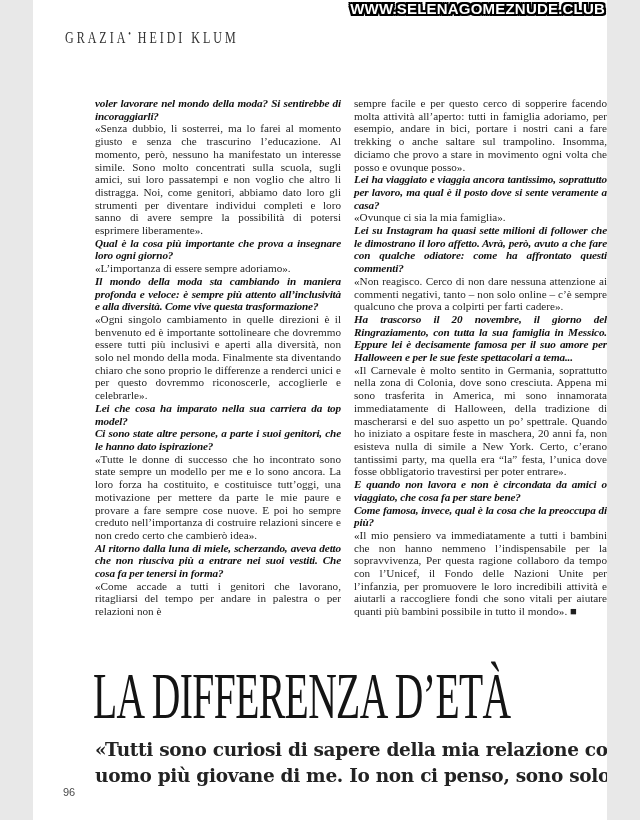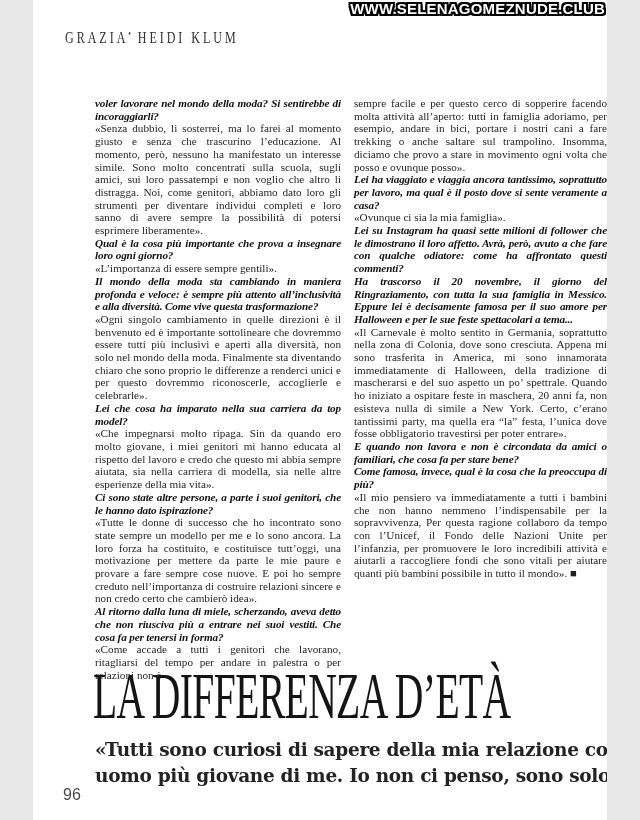--- a/index.html
+++ b/index.html
@@ -90,58 +90,58 @@
     line-height: 26px;
     letter-spacing: -0.3px;
     color: #232323;
     white-space: nowrap;
   }
   .page-number {
     position: absolute;
     top: 786px;
     left: 30px;
     font-family: "Liberation Sans", sans-serif;
-    font-size: 16px;
+    font-size: 11px;
     color: #4a4a4a;
   }
 </style>
 </head>
 <body>
 
 <div class="page">
 
   <div class="watermark">WWW.SELENAGOMEZNUDE.CLUB</div>
 
   <div class="masthead">
     <span>GRAZIA</span><span class="dot">•</span><span>HEIDI KLUM</span>
   </div>
 
   <div class="columns">
     <div class="col col-left" id="col-left">
         <p class="q">voler lavorare nel mondo della moda? Si sentirebbe di incoraggiarli?</p>
         <p class="a">«Senza dubbio, li sosterrei, ma lo farei al momento giusto e senza che trascurino l’educazione. Al momento, però, nessuno ha manifestato un interesse simile. Sono molto concentrati sulla scuola, sugli amici, sui loro passatempi e non voglio che altro li distragga. Noi, come genitori, abbiamo dato loro gli strumenti per diventare individui completi e loro sanno di avere sempre la possibilità di potersi esprimere liberamente».</p>
         <p class="q">Qual è la cosa più importante che prova a insegnare loro ogni giorno?</p>
-        <p class="a">«L’importanza di essere sempre gentili».</p>
+        <p class="a">«L’importanza di essere sempre adoriamo».</p>
         <p class="q">Il mondo della moda sta cambiando in maniera profonda e veloce: è sempre più attento all’inclusività e alla diversità. Come vive questa trasformazione?</p>
         <p class="a">«Ogni singolo cambiamento in quelle direzioni è il benvenuto ed è importante sottolineare che dovremmo essere tutti più inclusivi e aperti alla diversità, non solo nel mondo della moda. Finalmente sta diventando chiaro che sono proprio le differenze a renderci unici e per questo dovremmo riconoscerle, accoglierle e celebrarle».</p>
         <p class="q">Lei che cosa ha imparato nella sua carriera da top model?</p>
-        <p class="a">«Che impegnarsi molto ripaga. Sin da quando ero molto giovane, i miei genitori mi hanno educata al rispetto del lavoro e credo che questo mi abbia sempre aiutata, sia nella carriera di modella, sia nelle altre esperienze della mia vita».</p>
         <p class="q">Ci sono state altre persone, a parte i suoi genitori, che le hanno dato ispirazione?</p>
         <p class="a">«Tutte le donne di successo che ho incontrato sono state sempre un modello per me e lo sono ancora. La loro forza ha costituito, e costituisce tutt’oggi, una motivazione per mettere da parte le mie paure e provare a fare sempre cose nuove. E poi ho sempre creduto nell’importanza di costruire relazioni sincere e non credo certo che cambierò idea».</p>
         <p class="q">Al ritorno dalla luna di miele, scherzando, aveva detto che non riusciva più a entrare nei suoi vestiti. Che cosa fa per tenersi in forma?</p>
         <p class="a">«Come accade a tutti i genitori che lavorano, ritagliarsi del tempo per andare in palestra o per relazioni non è</p>
       </div>
     <div class="col col-right" id="col-right">
         <p class="a">sempre facile e per questo cerco di sopperire facendo molta attività all’aperto: tutti in famiglia adoriamo, per esempio, andare in bici, portare i nostri cani a fare trekking o anche saltare sul trampolino. Insomma, diciamo che provo a stare in movimento ogni volta che posso e ovunque posso».</p>
         <p class="q">Lei ha viaggiato e viaggia ancora tantissimo, soprattutto per lavoro, ma qual è il posto dove si sente veramente a casa?</p>
         <p class="a">«Ovunque ci sia la mia famiglia».</p>
         <p class="q">Lei su Instagram ha quasi sette milioni di follower che le dimostrano il loro affetto. Avrà, però, avuto a che fare con qualche odiatore: come ha affrontato questi commenti?</p>
+        <p class="a">«Non reagisco. Cerco di non dare nessuna attenzione ai commenti negativi, tanto – non solo online – c’è sempre qualcuno che prova a colpirti per farti cadere».</p>
         <p class="q">Ha trascorso il 20 novembre, il giorno del Ringraziamento, con tutta la sua famiglia in Messico. Eppure lei è decisamente famosa per il suo amore per Halloween e per le sue feste spettacolari a tema...</p>
         <p class="a">«Il Carnevale è molto sentito in Germania, soprattutto nella zona di Colonia, dove sono cresciuta. Appena mi sono trasferita in America, mi sono innamorata immediatamente di Halloween, della tradizione di mascherarsi e del suo aspetto un po’ spettrale. Quando ho iniziato a ospitare feste in maschera, 20 anni fa, non esisteva nulla di simile a New York. Certo, c’erano tantissimi party, ma quella era “la” festa, l’unica dove fosse obbligatorio travestirsi per poter entrare».</p>
-        <p class="q">E quando non lavora e non è circondata da amici o familiari, che cosa fa per stare bene?</p>
+        <p class="q">E quando non lavora e non è circondata da amici o viaggiato, che cosa fa per stare bene?</p>
         <p class="q">Come famosa, invece, qual è la cosa che la preoccupa di più?</p>
         <p class="a">«Il mio pensiero va immediatamente a tutti i bambini che non hanno nemmeno l’indispensabile per la sopravvivenza, Per questa ragione collaboro da tempo con l’Unicef, il Fondo delle Nazioni Unite per l’infanzia, per promuovere le loro incredibili attività e aiutarli a raccogliere fondi che sono vitali per aiutare quanti più bambini possibile in tutto il mondo». ■</p>
       </div>
   </div>
 
   <h1 class="headline">LA DIFFERENZA D’ETÀ</h1>
 
   <div class="pull-quote">
     <div>«Tutti sono curiosi di sapere della mia relazione con un</div>
     <div>uomo più giovane di me. Io non ci penso, sono solo felice»</div>

